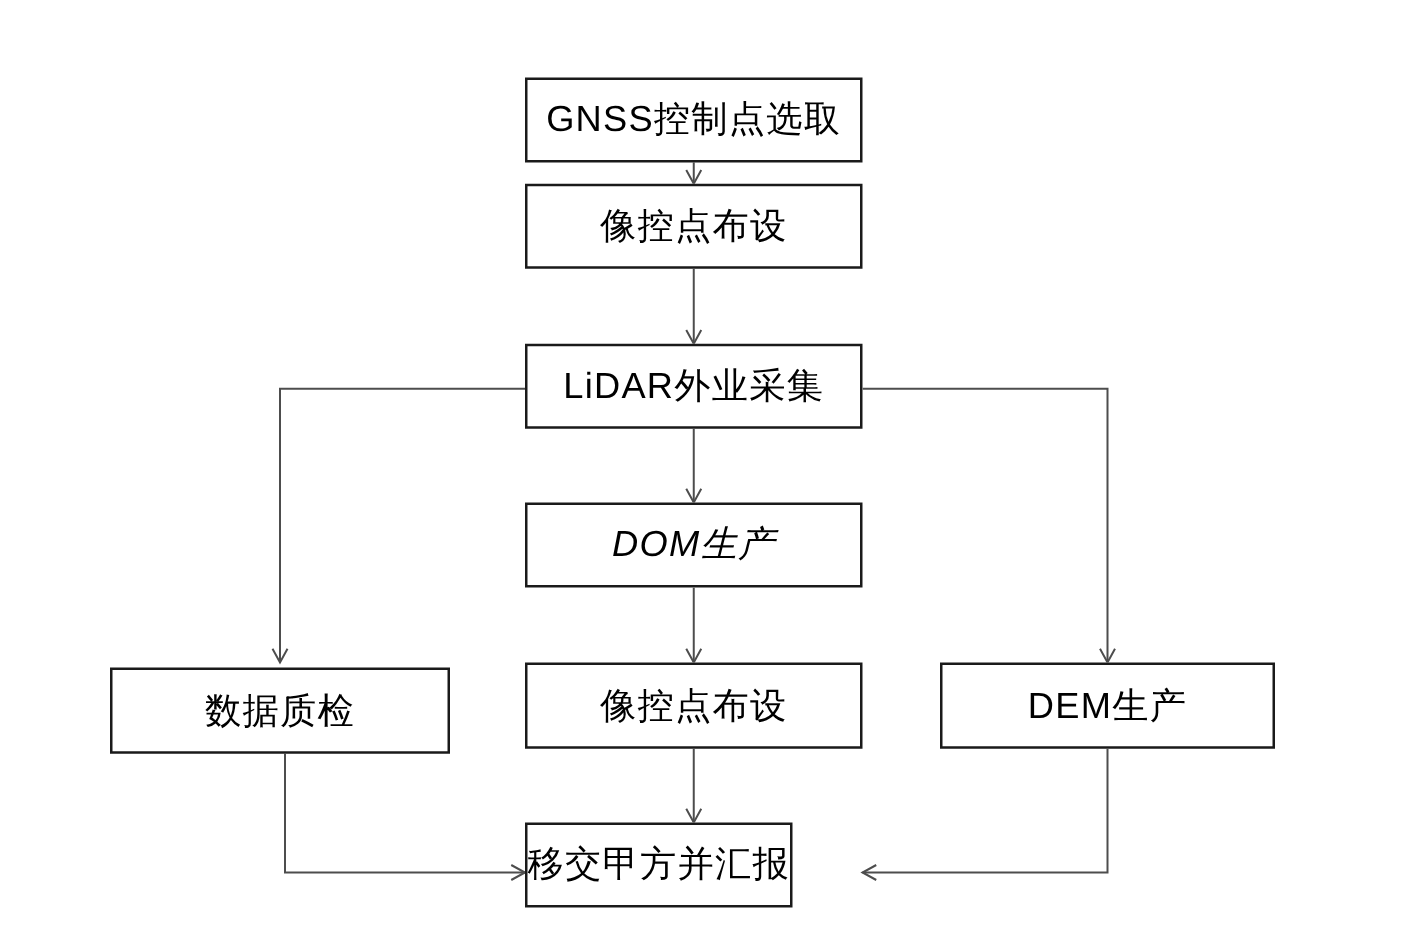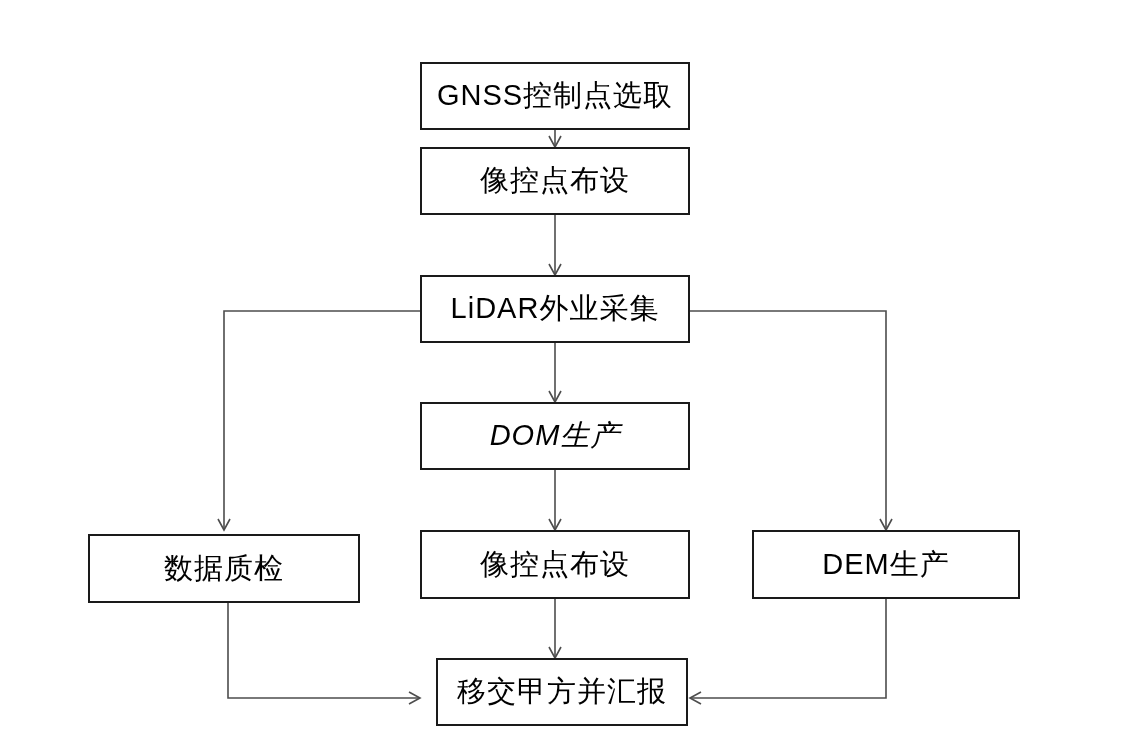--- a/index.html
+++ b/index.html
@@ -38,21 +38,21 @@
   
   .n0 { left: 420px; top: 18px;  width: 270px; height: 68px; margin-top: 44px; }
   .n1 { left: 420px; top: 147px; width: 270px; height: 68px; }
   .n2 { left: 420px; top: 275px; width: 270px; height: 68px; text-align: center; }
   .n3 { left: 420px; top: 402px; width: 270px; height: 68px; font-style: italic; }
   
   .n4 { left: 88px;  top: 534px; width: 272px; height: 69px; }
   .n5 { left: 420px; top: 530px; width: 270px; height: 69px; }
   .n6 { left: 752px; top: 530px; width: 268px; height: 69px; }
   
-  .n7 { left: 436px; top: 658px; width: 252px; height: 68px; }
+  .n7 { left: 420px; top: 658px; width: 214px; height: 68px; }
 
   .edge {
     stroke: #4d4d4d;
     stroke-width: 1.6;
     fill: none;
   }
 </style>
 </head>
 <body>
 

